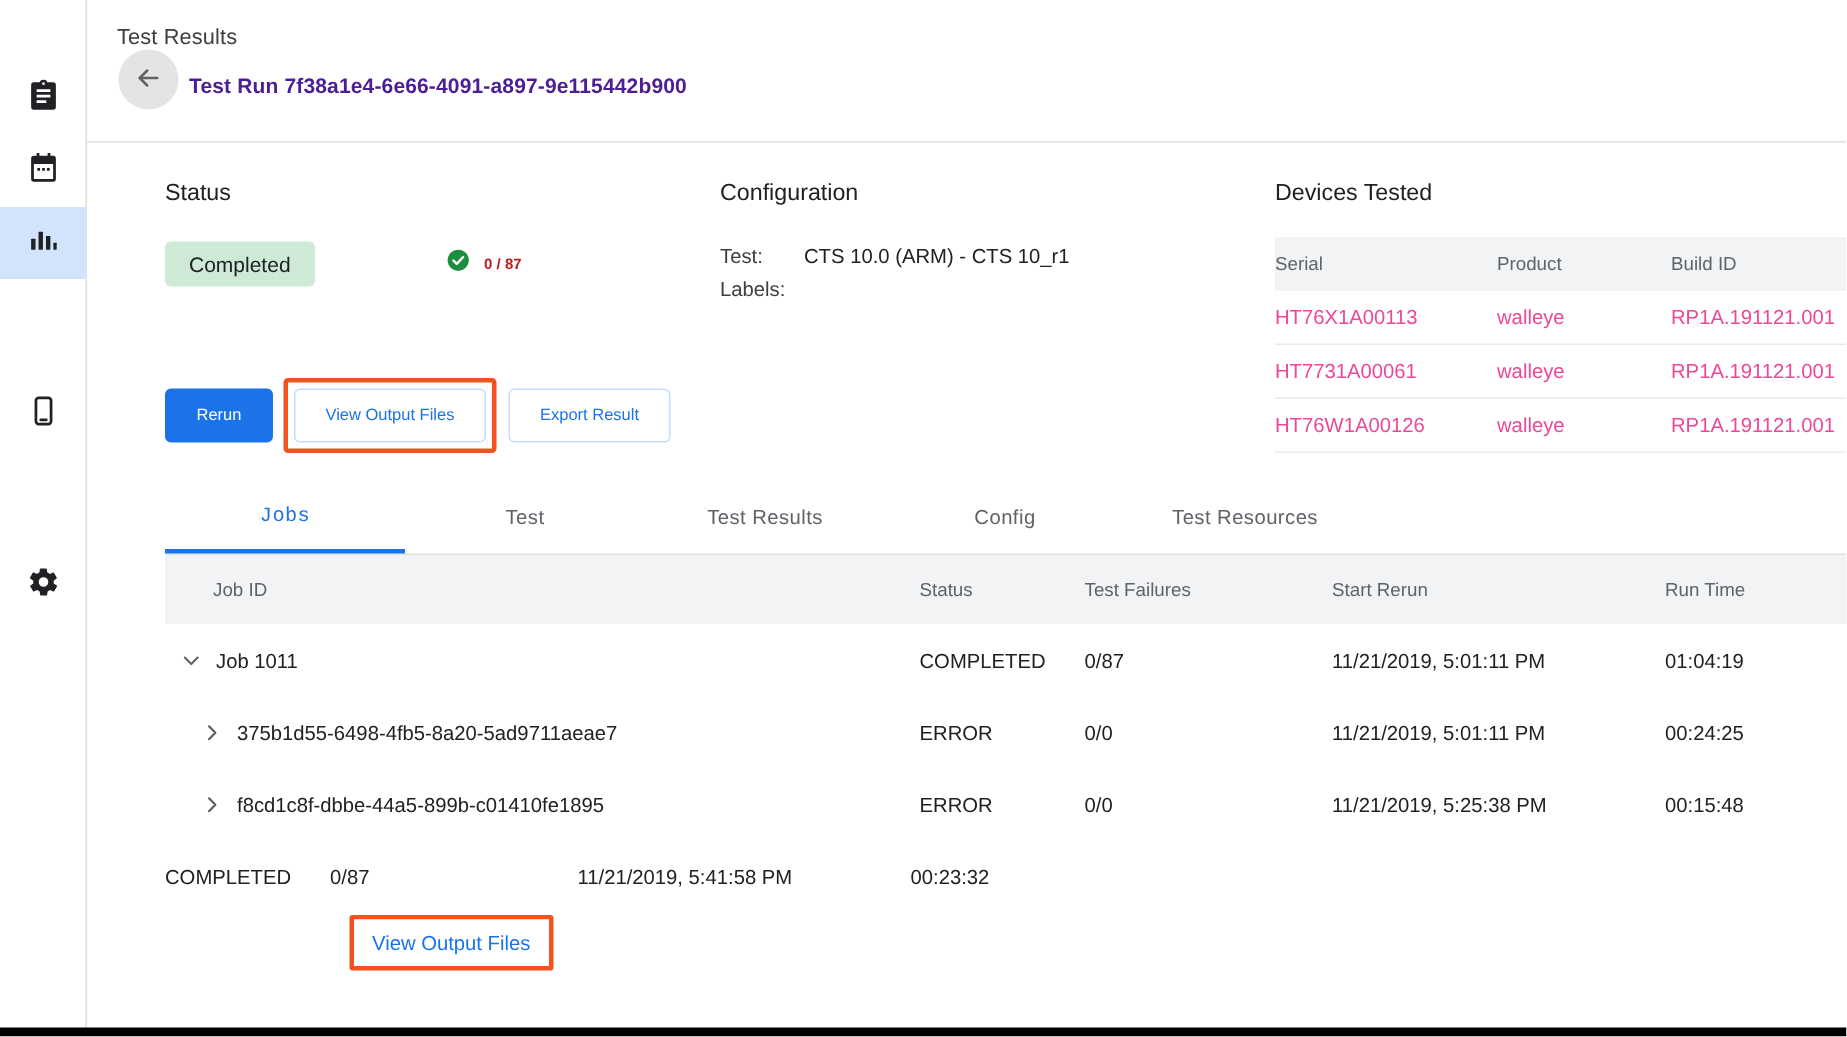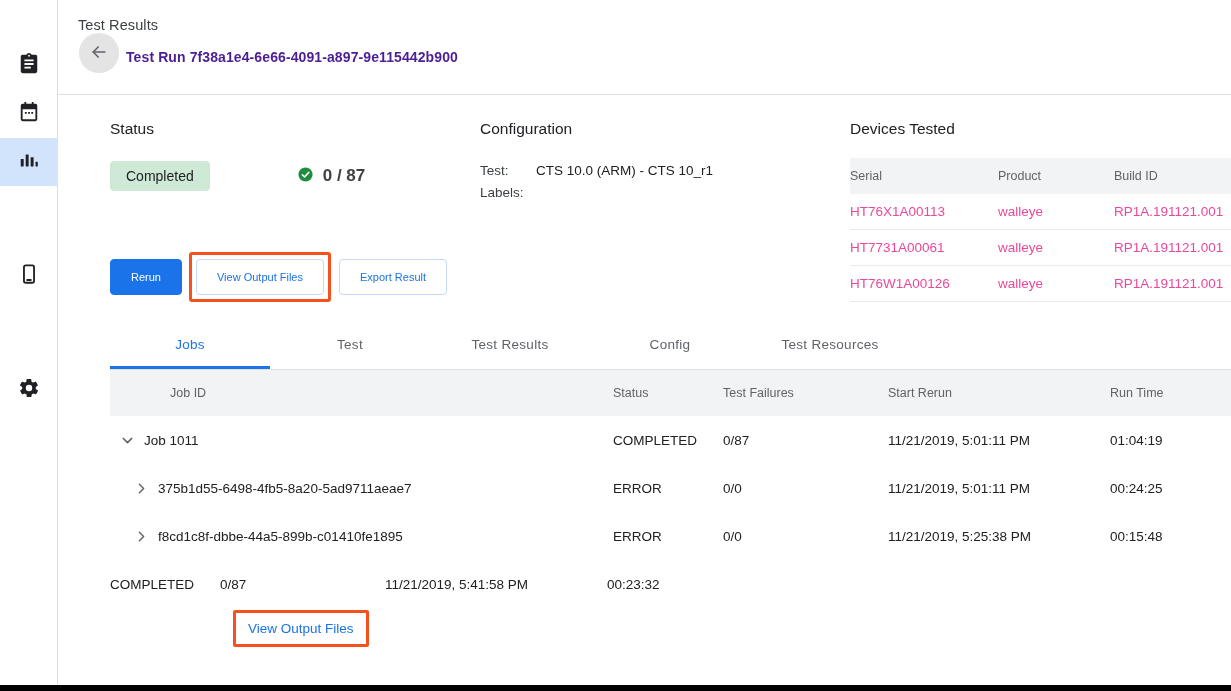--- a/index.html
+++ b/index.html
@@ -78,21 +78,21 @@
   }
   .badge {
     background: #ceead6; color: #202124;
     font-size: 14px; padding: 7px 16px; border-radius: 4px;
     display: inline-block; line-height: 16px;
   }
   .passrate {
     display: flex; align-items: center; margin-left: 87px;
   }
   .passrate .cnt {
-    font-size: 17px; font-weight: bold; color: #404040; margin-left: 9px;
+    font-size: 10px; font-weight: bold; color: #b91c1c; margin-left: 9px;
   }
 
   .cfg-grid {
     margin-top: 24px; font-size: 13.5px; color: #3c4043;
     display: grid; grid-template-columns: 56px auto;
     row-gap: 4px; line-height: 18px;
   }
   .cfg-grid .k { color: #3c4043; }
   .cfg-grid .v { color: #202124; }
 
@@ -139,40 +139,40 @@
   .tabs {
     position: absolute; left: 52px; top: 226px; width: 1121px;
     height: 48px; border-bottom: 1px solid #e0e0e0;
     display: flex;
   }
   .tab {
     width: 160px; text-align: center; font-size: 13.5px;
     color: #5f6368; line-height: 46px; cursor: pointer;
     font-weight: 500; letter-spacing: .3px;
   }
-  .tab.active { color: #1a73e8; border-bottom: 3px solid #1a73e8; }
+  .tab.active { color: #1a73e8; border-bottom: 3px solid #1a73e8; font-family: Liberation Mono, monospace; }
 
   
   .jobs {
     position: absolute; left: 52px; top: 274px;
     width: 1179px; font-size: 13.5px;
   }
   .jobs-head {
     background: #f1f3f4; height: 46px; display: flex; align-items: center;
     color: #5f6368; font-size: 12.5px;
   }
   .jobs-row {
     height: 48px; display: flex; align-items: center; color: #202124;
   }
   .cc-id    { width: 503px; display: flex; align-items: center; }
   .cc-st    { width: 110px; }
   .cc-tf    { width: 165px; }
   .cc-start { width: 222px; }
   .cc-rt    { width: 150px; }
-  .jobs-head .cc-id { padding-left: 60px; }
+  .jobs-head .cc-id { padding-left: 32px; }
   .chev { width: 34px; display: flex; align-items: center; justify-content: center; cursor: pointer; }
   .indent1 { padding-left: 14px; }
 
   .out-link-row {
     position: absolute; left: 52px; top: 514px;
   }
   .link-btn {
     font-size: 13.5px; color: #1a73e8; background: #fff;
     border: none; padding: 8px 12px; cursor: pointer;
     font-family: "Liberation Sans", sans-serif;

